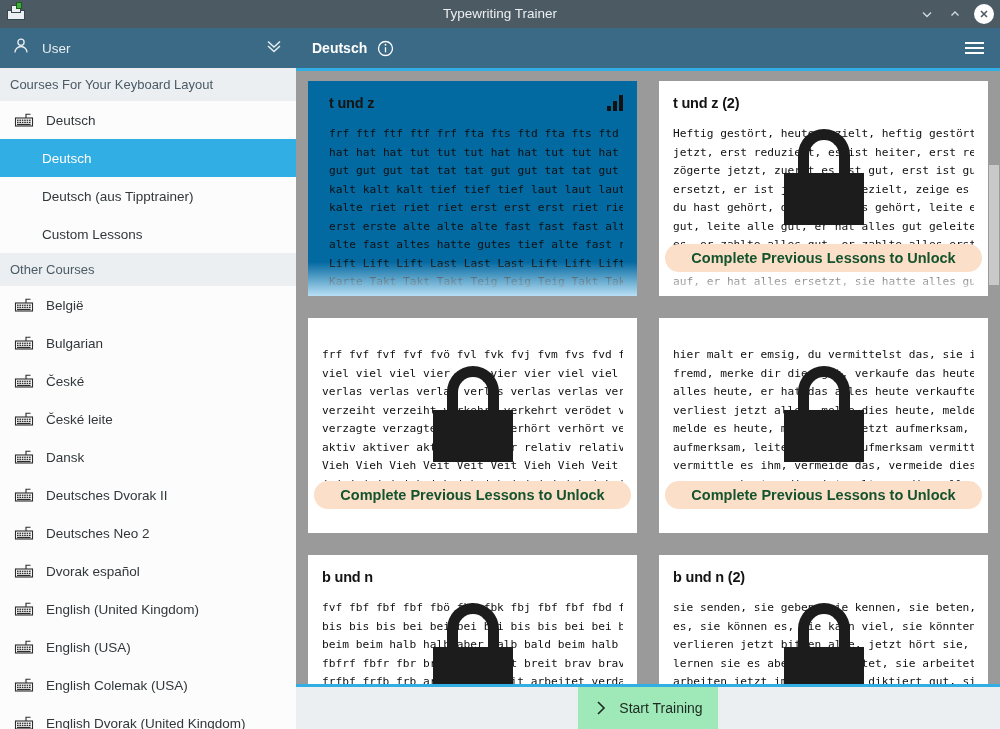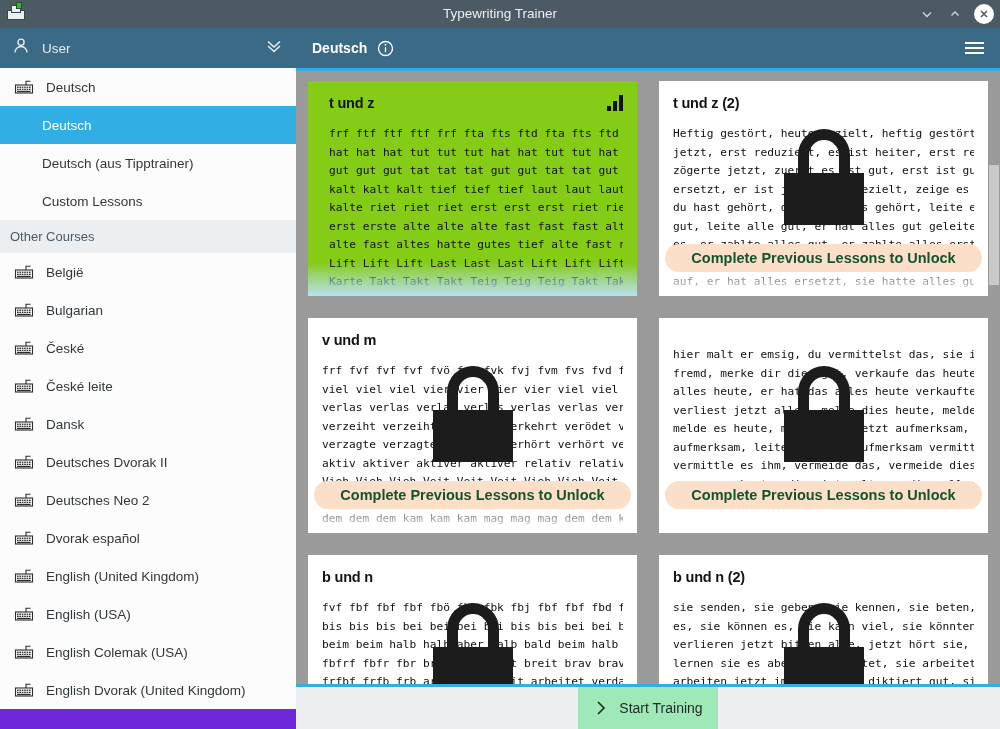--- a/index.html
+++ b/index.html
@@ -105,21 +105,21 @@
   }
   #lesson-grid {
     display: grid; grid-template-columns: 1fr 1fr;
     gap: 22px 22px;
   }
   .card {
     background: #ffffff; position: relative;
     height: 215px; overflow: hidden;
     padding: 14px 14px 0 14px;
   }
-  .card.active { background: #84cc16; padding-left: 21px; }
+  .card.active { background: #0369a1; padding-left: 21px; }
   .card-head { display: flex; align-items: flex-start; }
   .card-title {
     font-size: 14.5px; font-weight: bold; color: #141414;
     letter-spacing: -0.2px;
   }
   .stats-icon { margin-left: auto; display: flex; align-items: flex-end; gap: 2px; height: 16px; }
   .stats-icon i { display: block; background: #111; width: 4px; }
   .stats-icon i:nth-child(1) { height: 5px; }
   .stats-icon i:nth-child(2) { height: 10px; }
   .stats-icon i:nth-child(3) { height: 16px; }
@@ -233,20 +233,21 @@
       </span>
       <span id="user-label">User</span>
       <span>
         <svg width="20" height="18" viewBox="0 0 20 18">
           <path d="M4 4.5 L10 10 L16 4.5" stroke="#e8eef2" stroke-width="1.5" fill="none"></path>
           <path d="M4 9 L10 14.5 L16 9" stroke="#e8eef2" stroke-width="1.5" fill="none"></path>
         </svg>
       </span>
     </div>
     <div id="sidebar-list">
+        <div class="group-header">Courses For Your Keyboard Layout</div>
         <div class="course-item">
           <span class="kbicon">
             <svg width="20" height="14" viewBox="0 0 20 14">
               <rect x="1.5" y="5" width="17" height="8" stroke="#2b2b2b" stroke-width="1.1" fill="none"></rect>
               <path d="M12 5 L12 1.2 L16.5 1.2" stroke="#2b2b2b" stroke-width="1.1" fill="none"></path>
               <g fill="#2b2b2b">
                 <rect x="3" y="6.6" width="1.6" height="1.3"></rect>
                 <rect x="5.4" y="6.6" width="1.6" height="1.3"></rect>
                 <rect x="7.8" y="6.6" width="1.6" height="1.3"></rect>
                 <rect x="10.2" y="6.6" width="1.6" height="1.3"></rect>
@@ -620,23 +621,20 @@
 teilt es auf, sie teilte es jetzt alles auf, er teilt alles
 auf, er hat alles ersetzt, sie hatte alles gut ersetzt, er</div>
             <div class="fade"></div>
             <div class="lock">
               <div class="shackle"></div>
               <div class="body"></div>
             </div>
             <div class="unlock-banner">Complete Previous Lessons to Unlock</div>
           </div>
           <div class="card">
-            <div class="card-head">
-              <div class="card-title">v und m</div>
-            </div>
             <div class="card-body">frf fvf fvf fvf fvö fvl fvk fvj fvm fvs fvd fvf fvd fvs fvs
 viel viel viel vier vier vier vier viel viel vier vier viel viele
 verlas verlas verlas verlas verlas verlas verfasse verliere
 verzeiht verzeiht verkehrt verkehrt verödet verödet verödet
 verzagte verzagte verzagte verhört verhört verhört verdaut
 aktiv aktiver aktiver aktiver relativ relativ relativ aktiv
 Vieh Vieh Vieh Veit Veit Veit Vieh Vieh Veit Veit Vieh Verse
 juj juj jmj jmk jmk jmk jmk jmj jmj jmk jmk jmk jmk jmk jmk
 dem dem dem kam kam kam mag mag mag dem dem kam kam mag mag</div>
             <div class="fade"></div>

